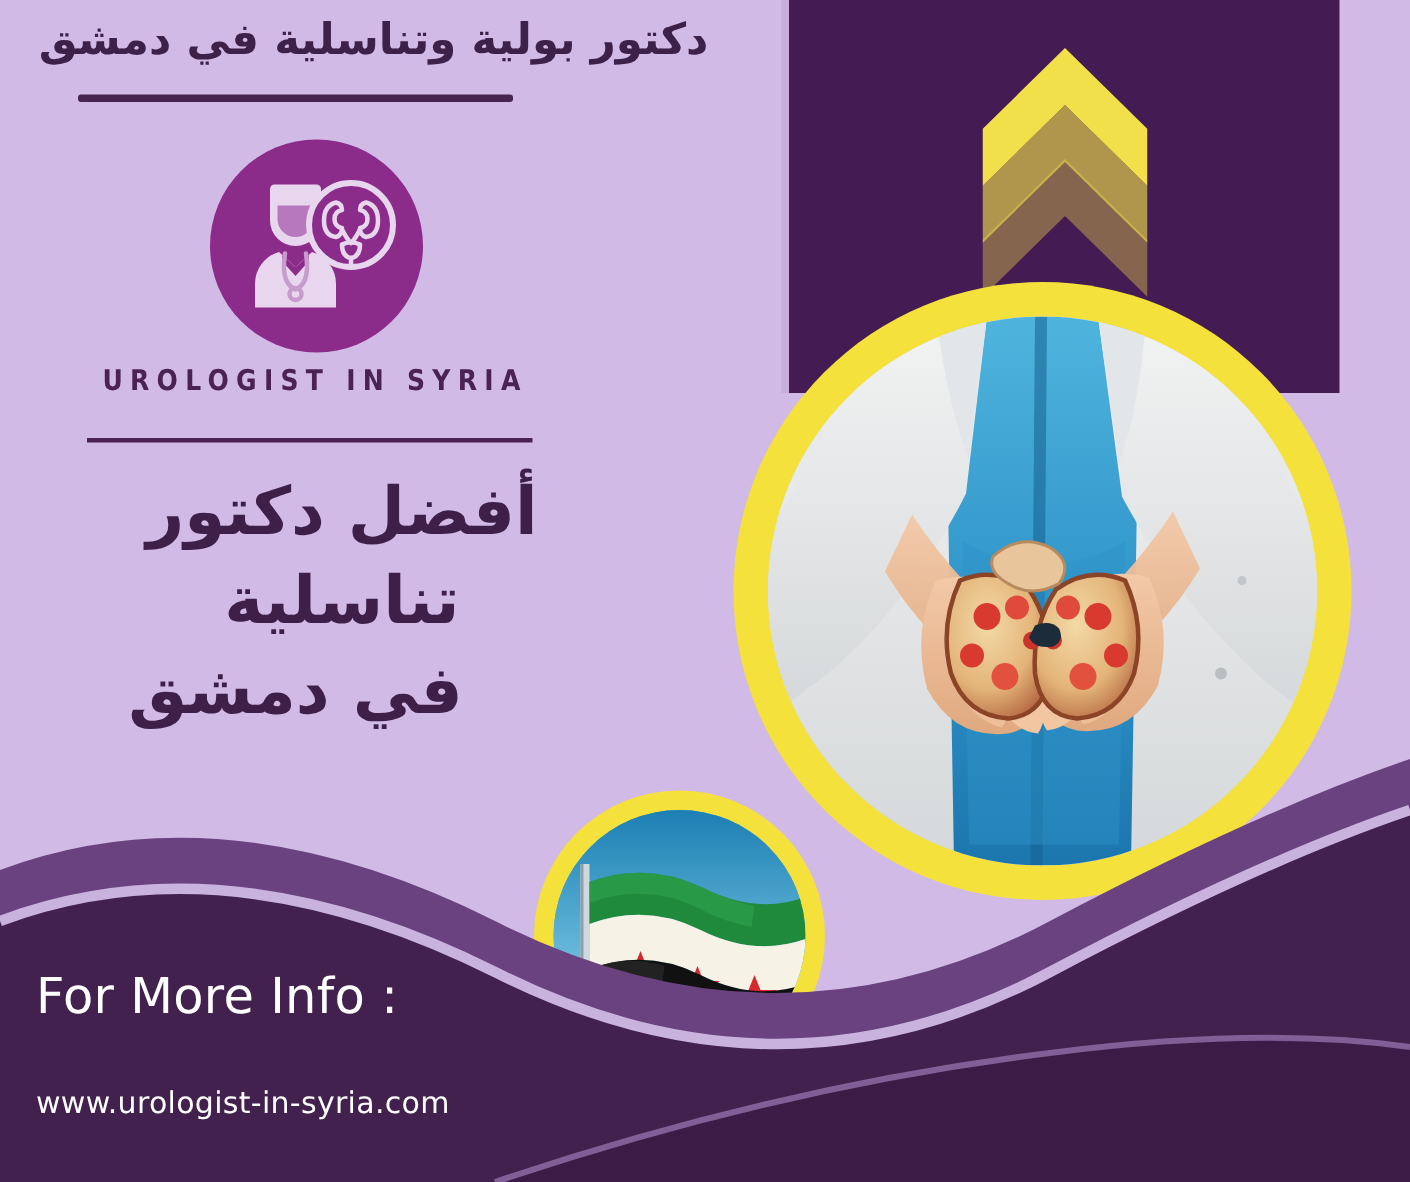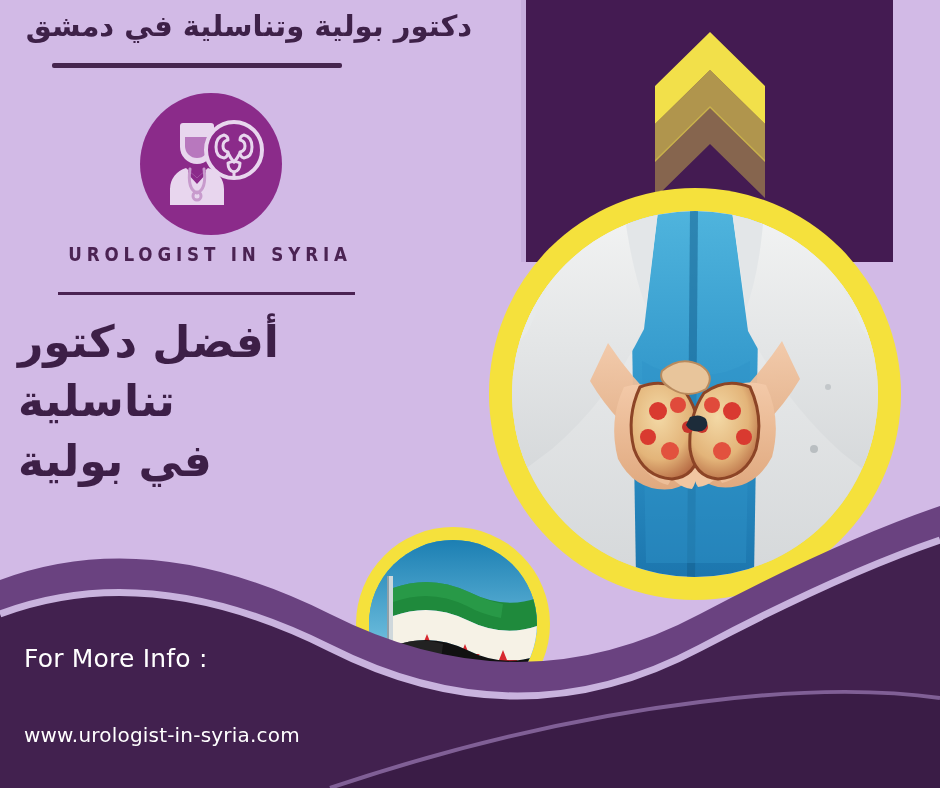--- a/index.html
+++ b/index.html
@@ -128,21 +128,21 @@
     background: #4B2353;
   }
 
   
   .main-head {
     position: absolute;
     left: 18px;
     top: 312px;
     width: 420px;
     direction: rtl;
-    text-align: left;
+    text-align: center;
     color: #3D1F47;
     font-family: "DejaVu Sans", "Liberation Sans", sans-serif;
     font-weight: 700;
     font-size: 44px;
     line-height: 1.35;
   }
   .main-head .l1 { display: block; }
   .main-head .l2 { display: block; padding-right: 62px; }
 
   
@@ -194,21 +194,21 @@
     overflow: hidden;
     background: #2e9fd4;
   }
 
   
   .footer-label {
     position: absolute;
     left: 24px;
     top: 644px;
     font-family: "DejaVu Sans", "Liberation Sans", sans-serif;
-    font-size: 25px;
+    font-size: 33px;
     font-weight: 400;
     color: #FFFFFF;
     letter-spacing: 0.2px;
   }
   .footer-url {
     position: absolute;
     left: 24px;
     top: 723px;
     font-family: "DejaVu Sans", "Liberation Sans", sans-serif;
     font-size: 20px;
@@ -269,21 +269,21 @@
         <path d="M94 79 v5" fill="none" stroke="#E8D6EE" stroke-width="3" stroke-linecap="round"></path>
       </svg>
     </div>
   </div>
 
   <div class="brand-text">UROLOGIST IN SYRIA</div>
   <div class="brand-rule"></div>
 
   <div class="main-head">
     <span class="l1">أفضل دكتور تناسلية</span>
-    <span class="l2">في بولية</span>
+    <span class="l2">في دمشق</span>
   </div>
 
   <div class="photo-big">
     <div class="ring-big"></div>
     <div class="inner-big">
       <svg width="366" height="366" viewBox="0 0 366 366">
         <defs>
           <linearGradient id="coatG" x1="0" y1="0" x2="0" y2="1">
             <stop offset="0%" stop-color="#F2F3F3"></stop>
             <stop offset="100%" stop-color="#D5D8DA"></stop>

